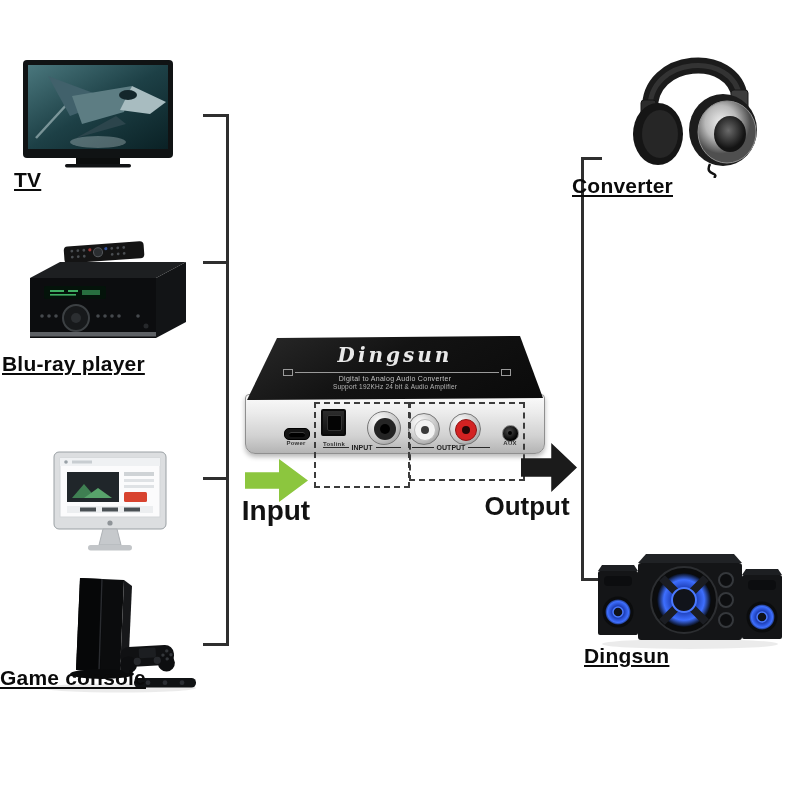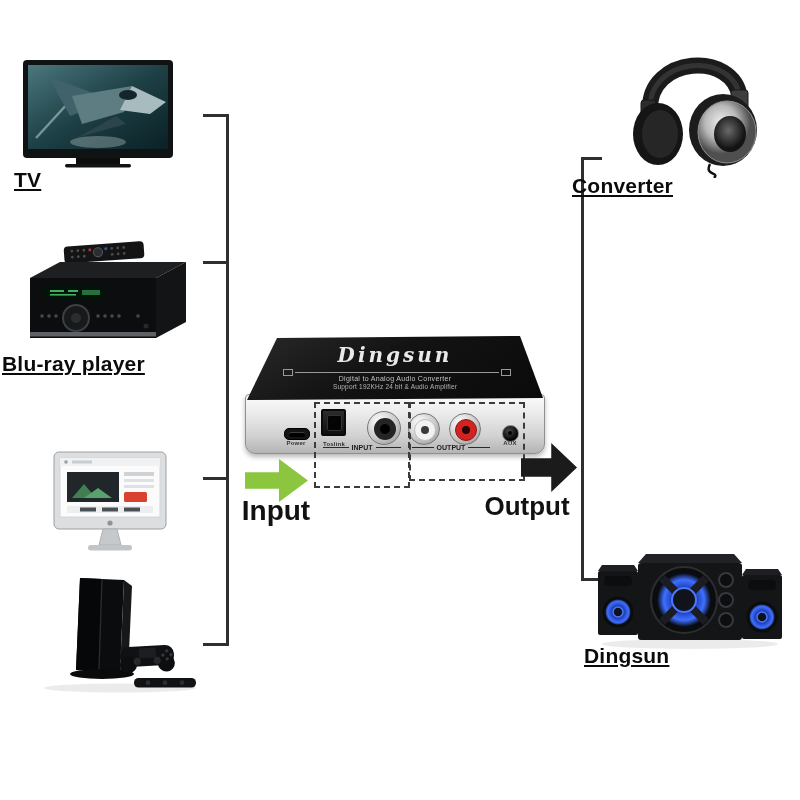--- a/index.html
+++ b/index.html
@@ -248,20 +248,21 @@
           <circle cx="155" cy="86" r="1.7" fill="#33363a"></circle>
         <circle cx="147" cy="86" r="1.7" fill="#33363a"></circle>
           <circle cx="151" cy="90" r="1.7" fill="#33363a"></circle>
       </g>
       <rect x="118" y="108" width="62" height="9.5" rx="4.5" fill="#101214"></rect>
       <circle cx="132" cy="112.7" r="2.4" fill="#2b2e33"></circle>
       <circle cx="149" cy="112.7" r="2.4" fill="#2b2e33"></circle>
       <circle cx="166" cy="112.7" r="2.4" fill="#2b2e33"></circle>
     </svg>
   </div>
+  <div class="dev-label" style="left:0px;top:666px;width:204px;">Game console</div>
 
   <div class="illus" style="left:610px;top:30px;width:168px;height:148px;">
     <svg viewBox="0 0 168 148">
       <defs>
         <radialGradient id="hpsilver" cx="40%" cy="35%">
           <stop offset="0" stop-color="#efefef"></stop>
             <stop offset=".55" stop-color="#b9b9b9"></stop>
             <stop offset="1" stop-color="#4f4f4f"></stop>
         </radialGradient>
         <radialGradient id="hpdark" cx="45%" cy="40%">

